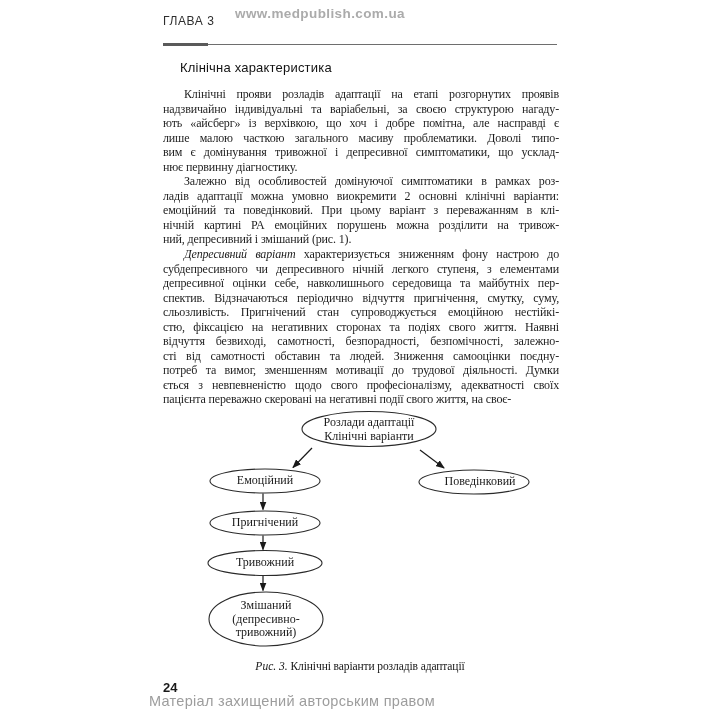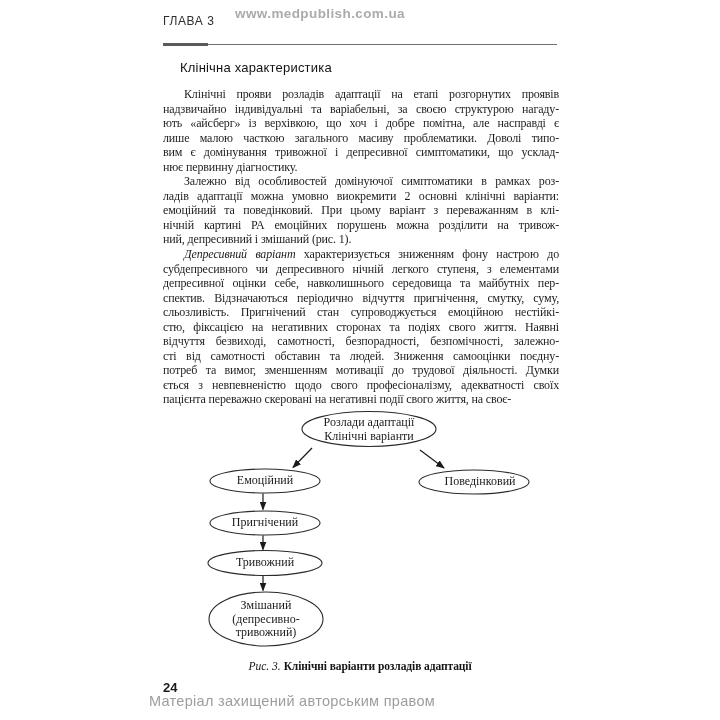--- a/index.html
+++ b/index.html
@@ -86,21 +86,21 @@
   }
   .caption {
     position: absolute;
     left: 163px; top: 660px;
     width: 394px;
     text-align: center;
     font-size: 11.5px;
     color: #151515;
   }
   .cap-label { font-style: italic; }
-  .cap-text { font-weight: bold; letter-spacing: -0.1px; }
+  .cap-text { font-weight: normal; letter-spacing: -0.1px; }
   .pagenum {
     position: absolute;
     left: 163px; top: 680px;
     font-family: "Liberation Sans", sans-serif;
     font-weight: bold;
     font-size: 13px;
     color: #1a1a1a;
   }
   .copyright {
     position: absolute;

